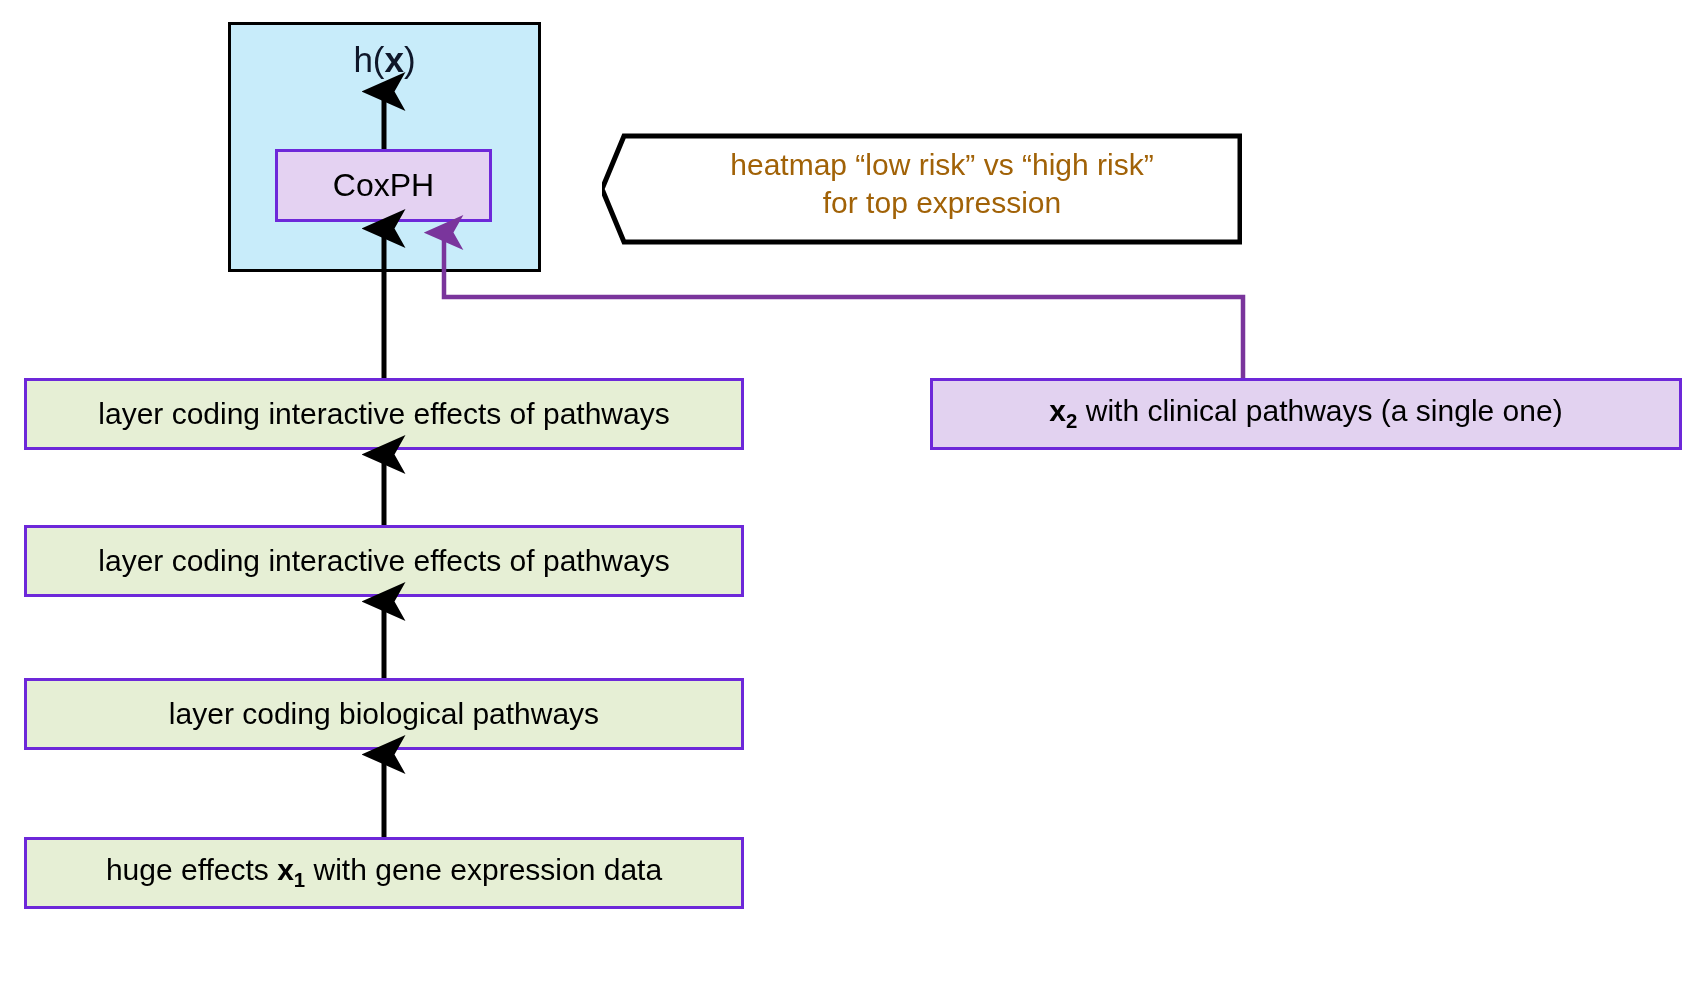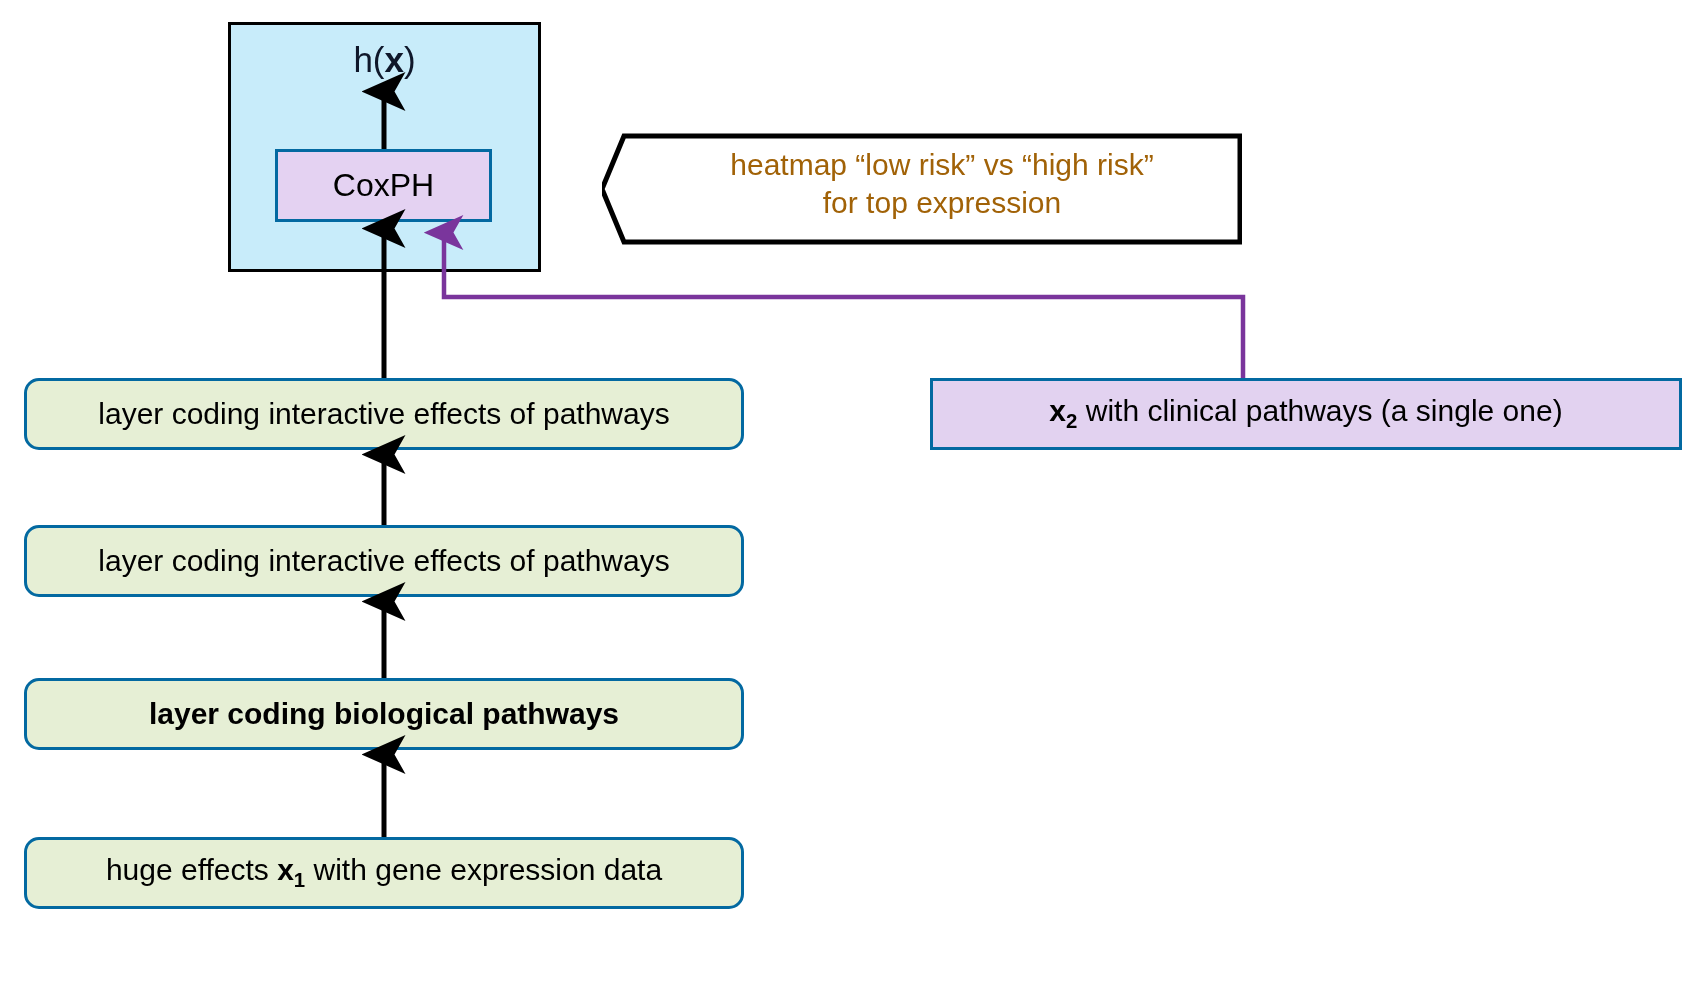--- a/index.html
+++ b/index.html
@@ -15,21 +15,21 @@
     width: 1682px;
     height: 1002px;
     background: #ffffff;
     overflow: hidden;
   }
 
   
   .box {
     position: absolute;
     box-sizing: border-box;
-    border: 3px solid #0369a1;
+    border: 3px solid #6d28d9;
     display: flex;
     align-items: center;
     justify-content: center;
     text-align: center;
     color: #000000;
     line-height: 1.15;
   }
 
   
   .panel-blue {
@@ -65,25 +65,24 @@
     font-size: 32px;
   }
 
   
   .box-green {
     background: #e6efd5;
     left: 24px;
     width: 720px;
     height: 72px;
     font-size: 30px;
-    border-radius: 15px;
   }
   .g1 { top: 378px; }
   .g2 { top: 525px; }
-  .g3 { top: 678px; font-weight: bold; }
+  .g3 { top: 678px; }
   .g4 { top: 837px; height: 72px; }
 
   
   .box-purple {
     background: #e2d2f0;
     left: 930px;
     top: 378px;
     width: 752px;
     height: 72px;
     font-size: 30px;

